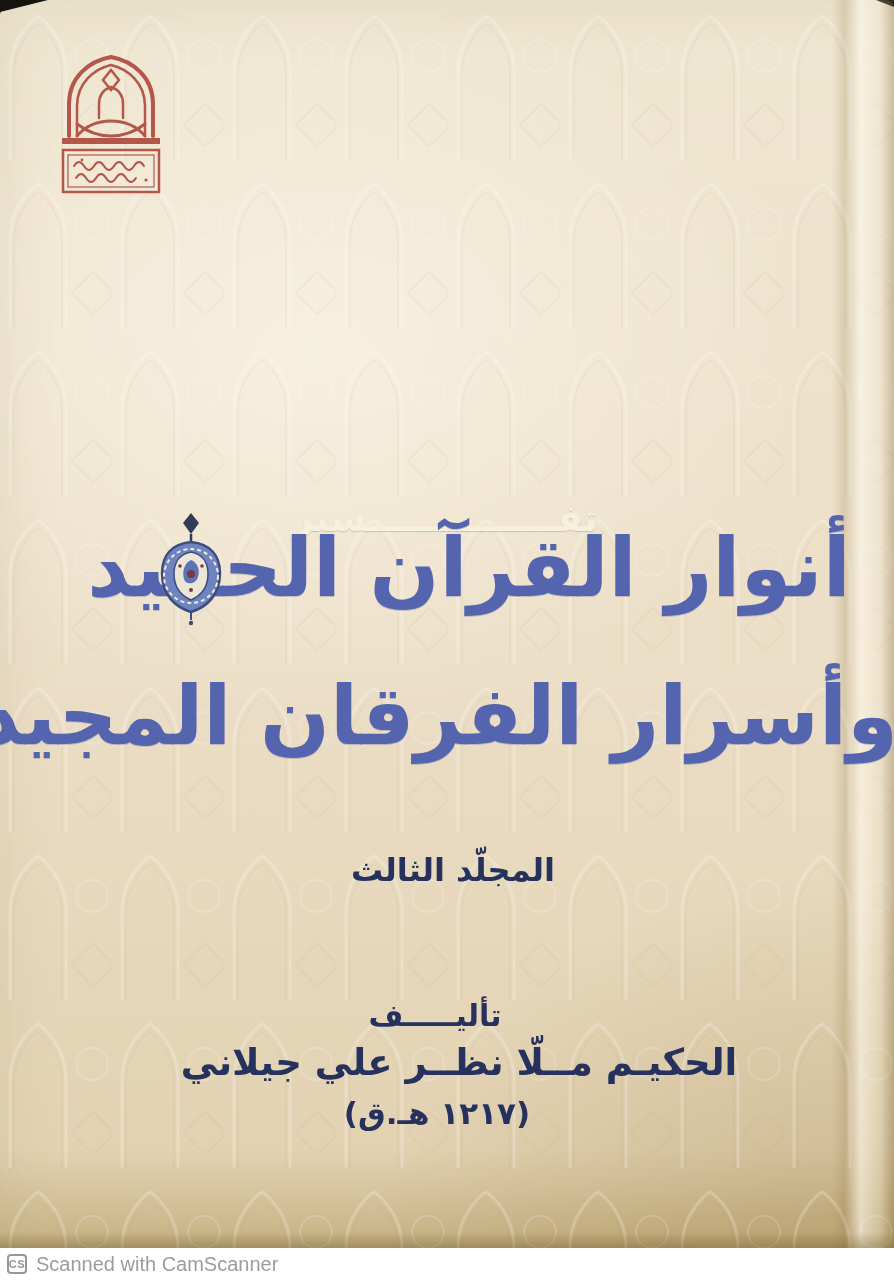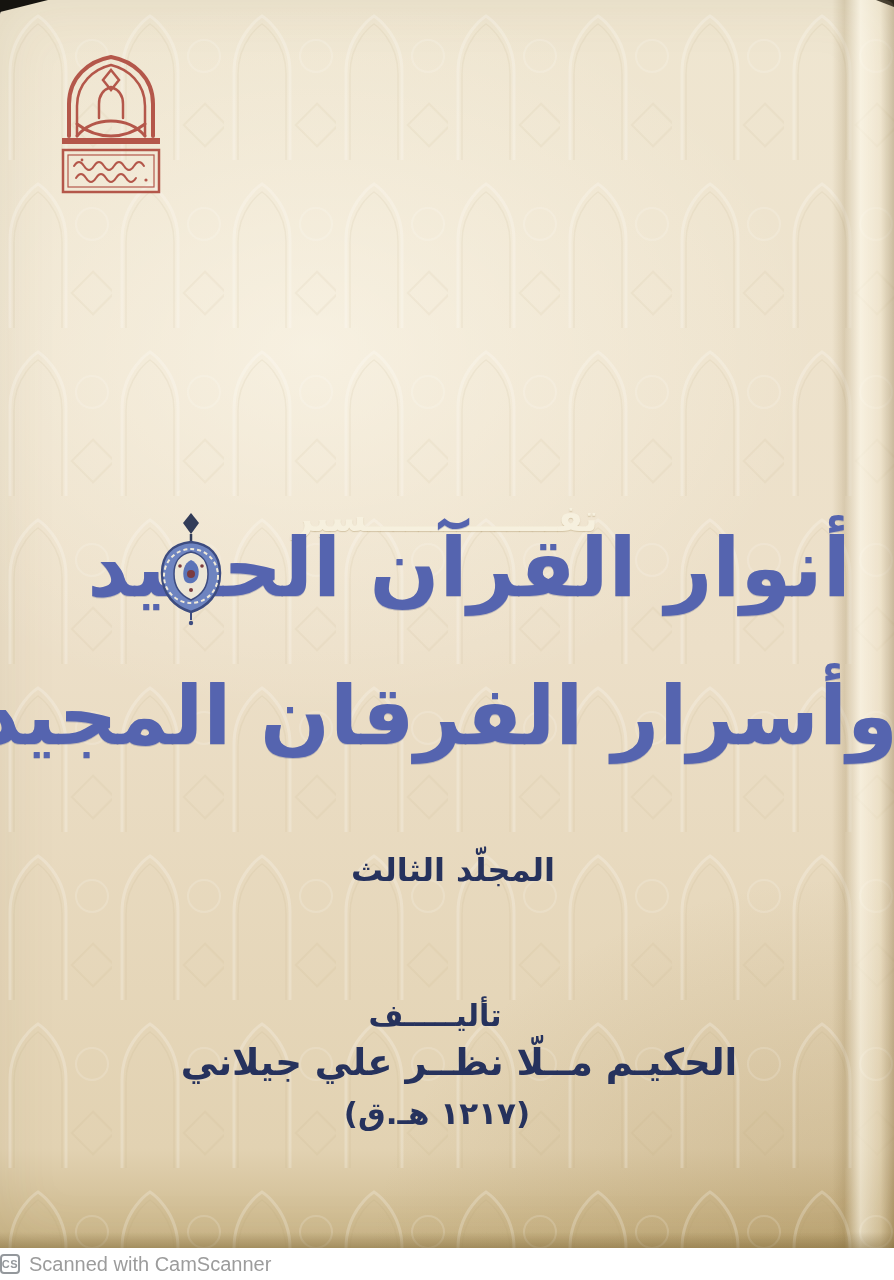--- a/index.html
+++ b/index.html
@@ -59,21 +59,21 @@
   .ornament{position:absolute;left:150px;top:510px;z-index:3;}
   
   .navy{color:#26325d;direction:rtl;text-align:center;position:absolute;left:0;width:894px;font-weight:bold;white-space:nowrap;}
   .volume{top:848px;font-size:32px;line-height:44px;transform:translateX(6px);}
   .author-label{top:996px;font-size:30px;line-height:40px;transform:translateX(-12px);}
   .author-name{top:1038px;font-size:37px;line-height:50px;transform:translateX(12px);}
   .author-year{top:1092px;font-size:31px;line-height:42px;transform:translateX(-10px);}
   
   .scanbar{
     position:absolute;left:0;bottom:0;width:894px;height:32px;background:#ffffff;
-    display:flex;align-items:center;gap:9px;box-sizing:border-box;
+    display:flex;align-items:center;gap:9px;padding-left:7px;box-sizing:border-box;
     font-family:"Liberation Sans",sans-serif;
   }
   .cs-badge{
     width:20px;height:20px;border:2px solid #94989c;border-radius:4px;
     display:flex;align-items:center;justify-content:center;
     font-size:11px;font-weight:bold;color:#94989c;letter-spacing:.5px;
     box-sizing:border-box;background:#fff;
   }
   .scan-text{font-size:20px;color:#9c9c9c;}
 </style>

